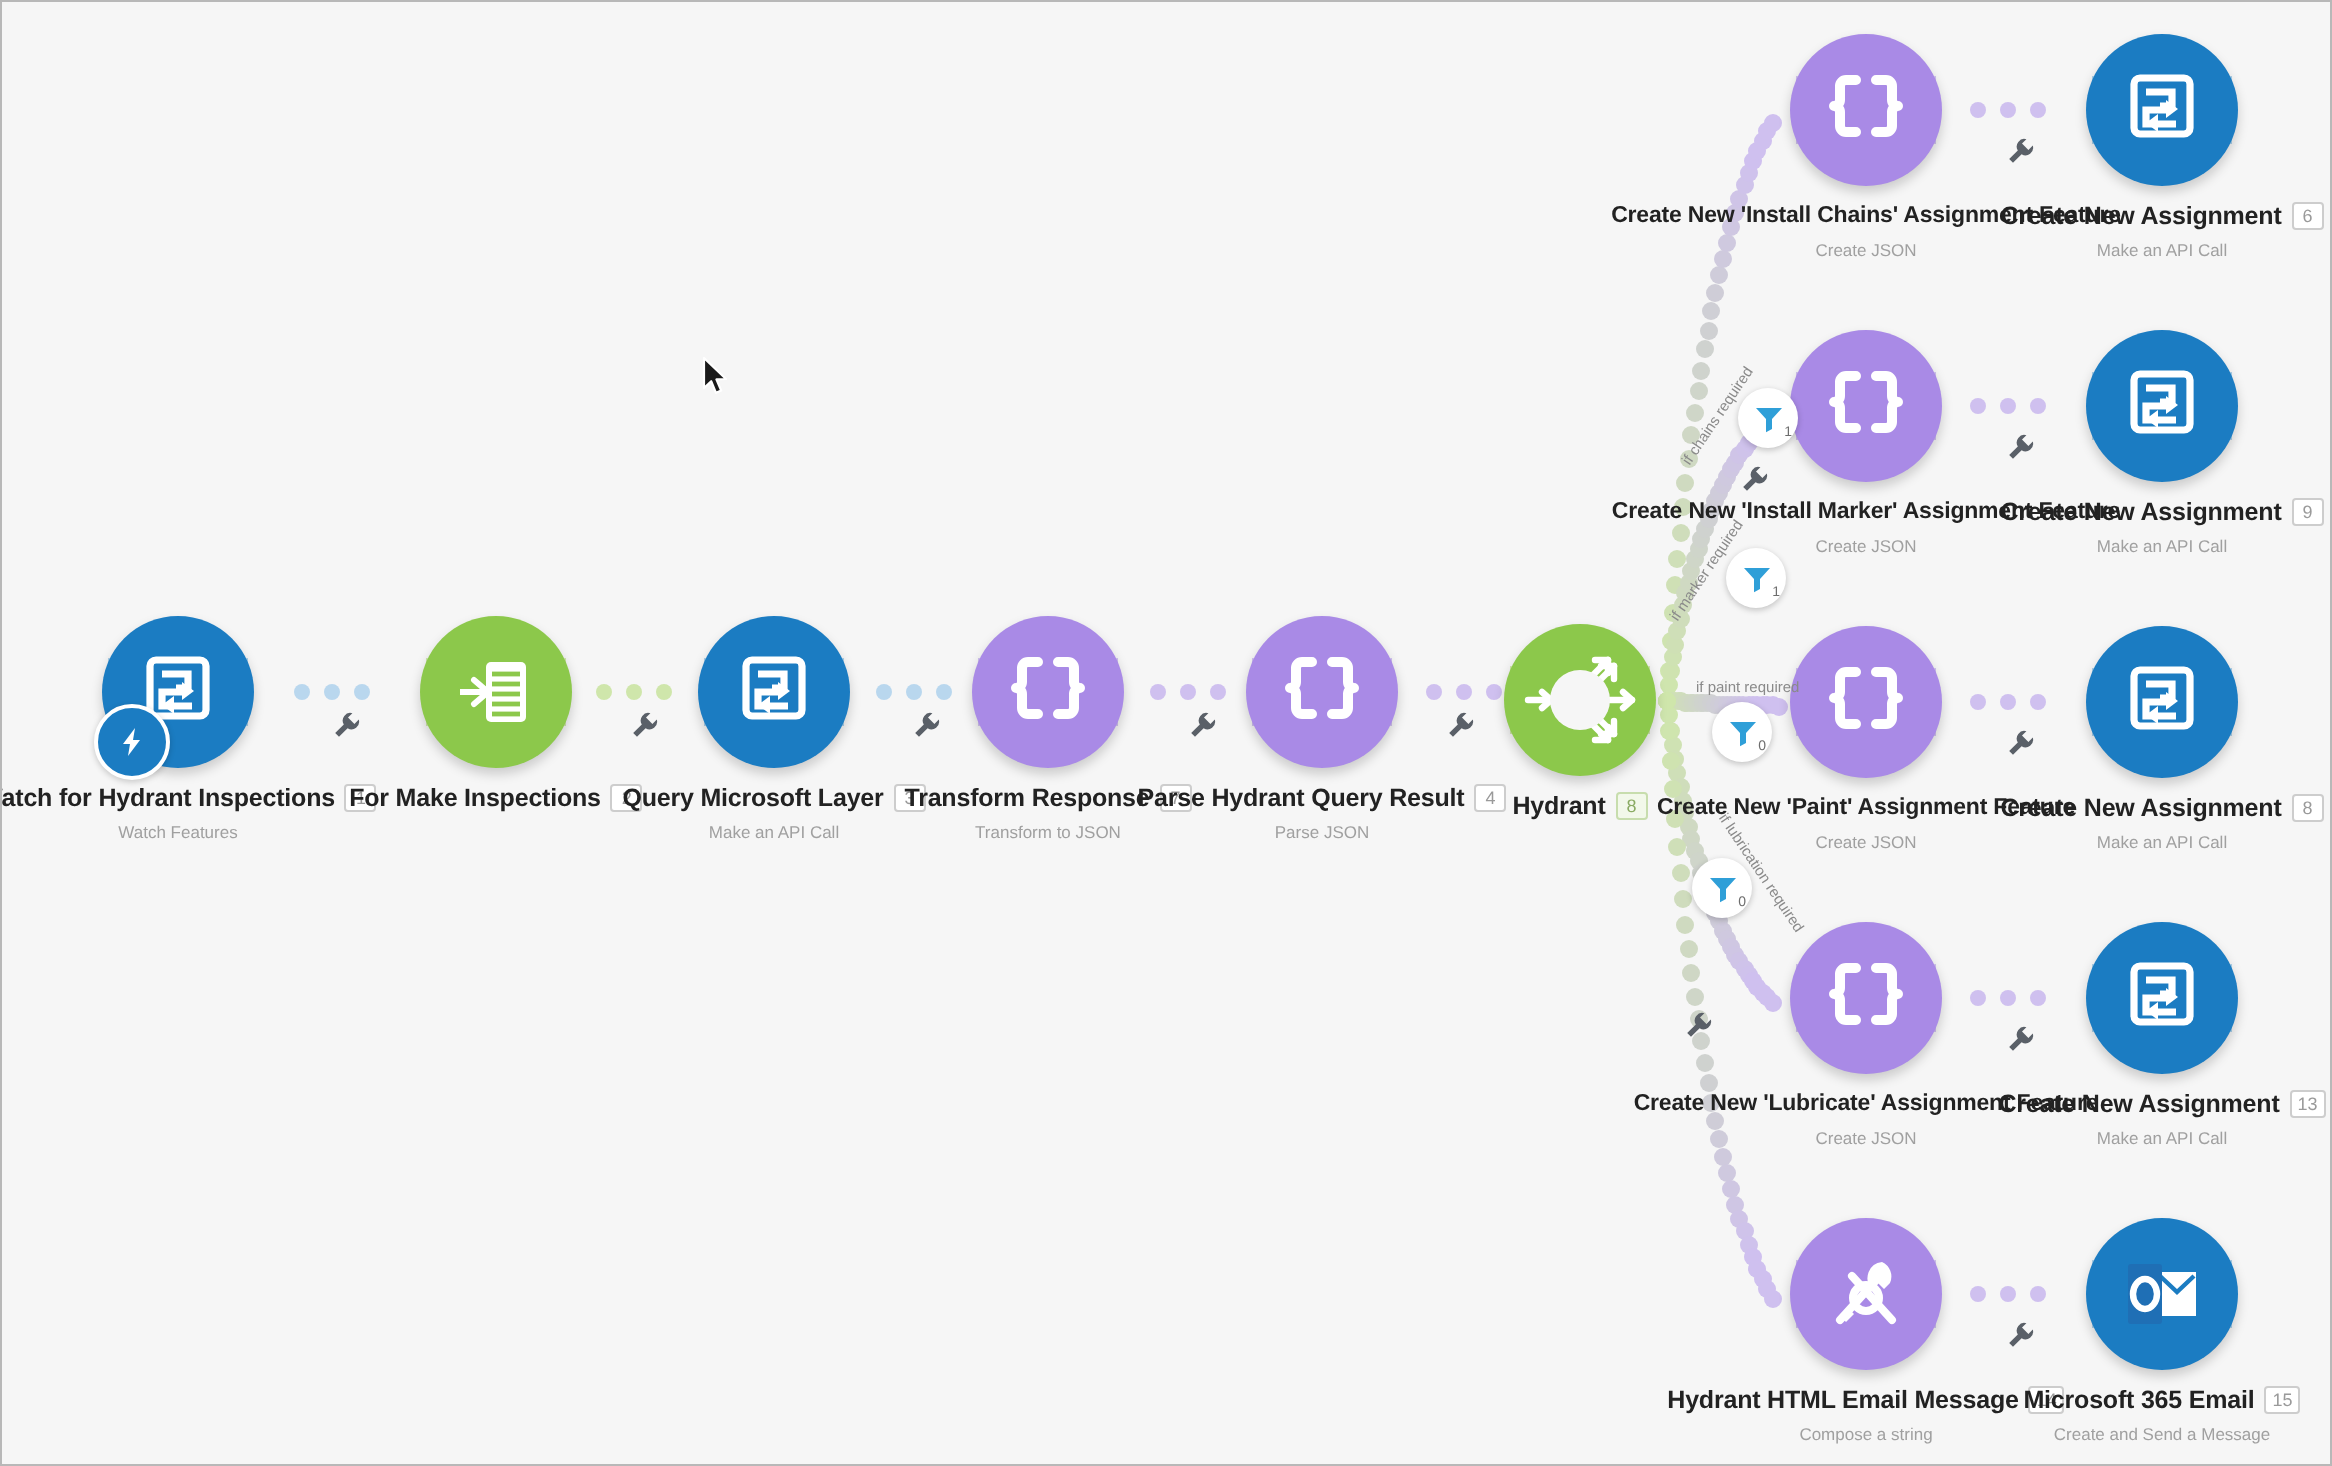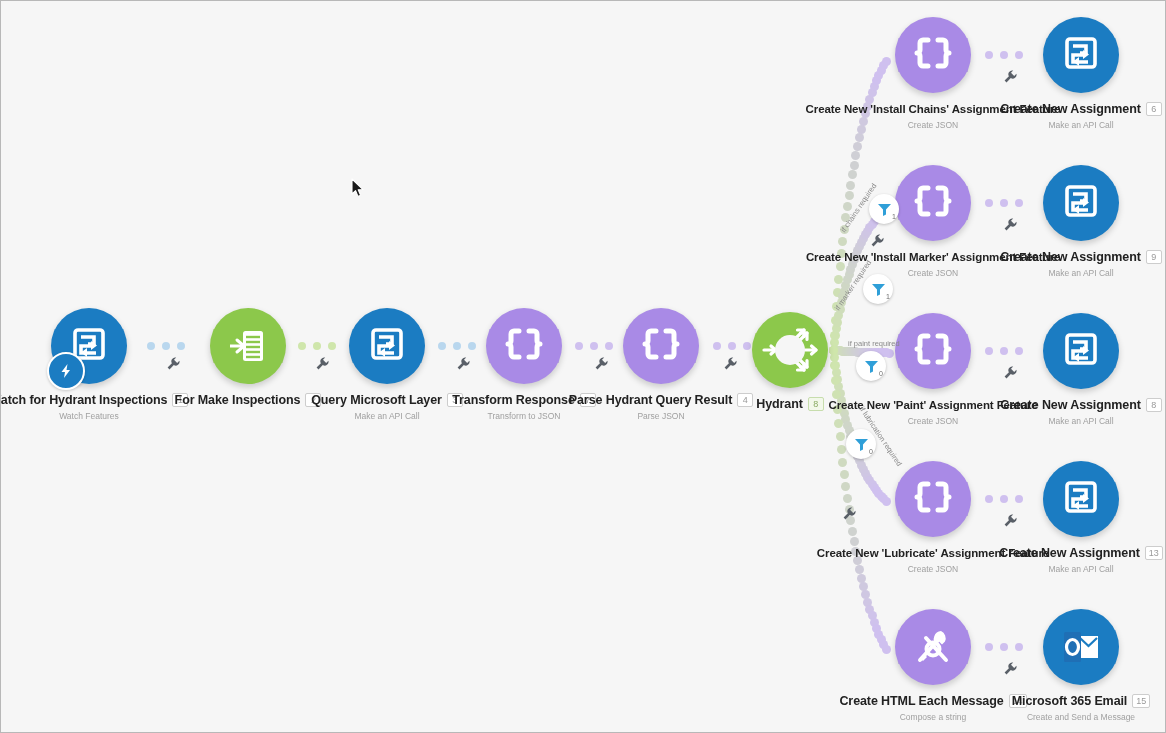--- a/index.html
+++ b/index.html
@@ -594,21 +594,21 @@
           <svg width="46" height="46" viewBox="0 0 46 46">
         <g stroke="#fff" stroke-width="4" stroke-linecap="round" fill="none">
           <path d="M10 36 L30 14"></path>
           <path d="M36 36 L16 14"></path>
         </g>
         <path d="M31 7 a8 8 0 0 0 -5 13.5 l3 -3 l3 3 l3 -3 a8 8 0 0 0 -4 -10.5z" fill="#fff"></path>
         <circle cx="23" cy="25" r="6.5" fill="none" stroke="#fff" stroke-width="4"></circle>
         <path d="M10 34 l4 -4 l3 3 l-4 4z" fill="#fff"></path>
       </svg>
         </div>
-        <div class="nlabel"><span class="title">Create HTML Each Message</span><span class="badge">14</span><div class="sub">Compose a string</div></div>
+        <div class="nlabel"><span class="title">Hydrant HTML Email Message</span><span class="badge">14</span><div class="sub">Compose a string</div></div>
       </div>
       <div class="module" style="left: 1080px; top: 646px;">
         <div class="halfL hc-blue"></div>
         <div class="halfR hc-blue"></div>
         <div class="bulb blue">
           <svg width="44" height="44" viewBox="0 0 44 44">
         <rect x="20" y="11" width="19" height="22" fill="#fff"></rect>
         <path d="M21 13 l8.5 8 l8.5 -8" fill="none" stroke="#1b7cc2" stroke-width="2.2"></path>
         <rect x="5" y="7" width="17" height="30" rx="1.5" fill="#1f6fb5"></rect>
         <ellipse cx="13.5" cy="22" rx="6" ry="7.5" fill="none" stroke="#fff" stroke-width="3.2"></ellipse>

